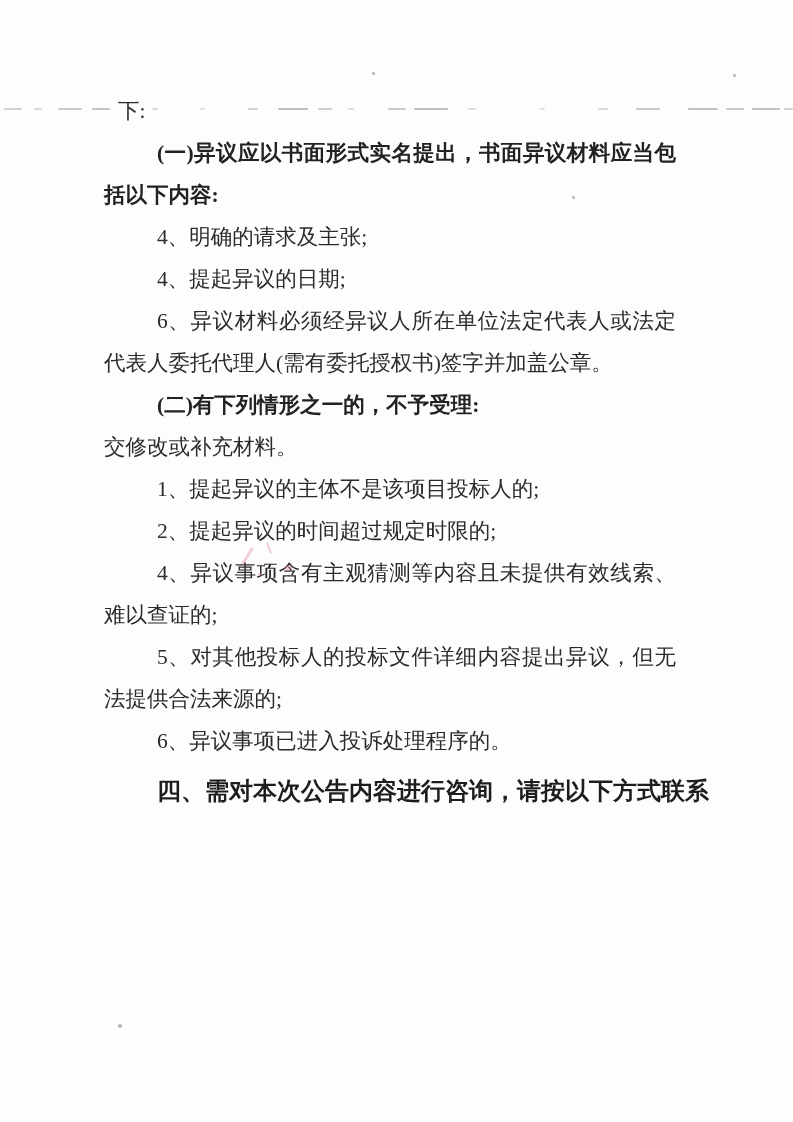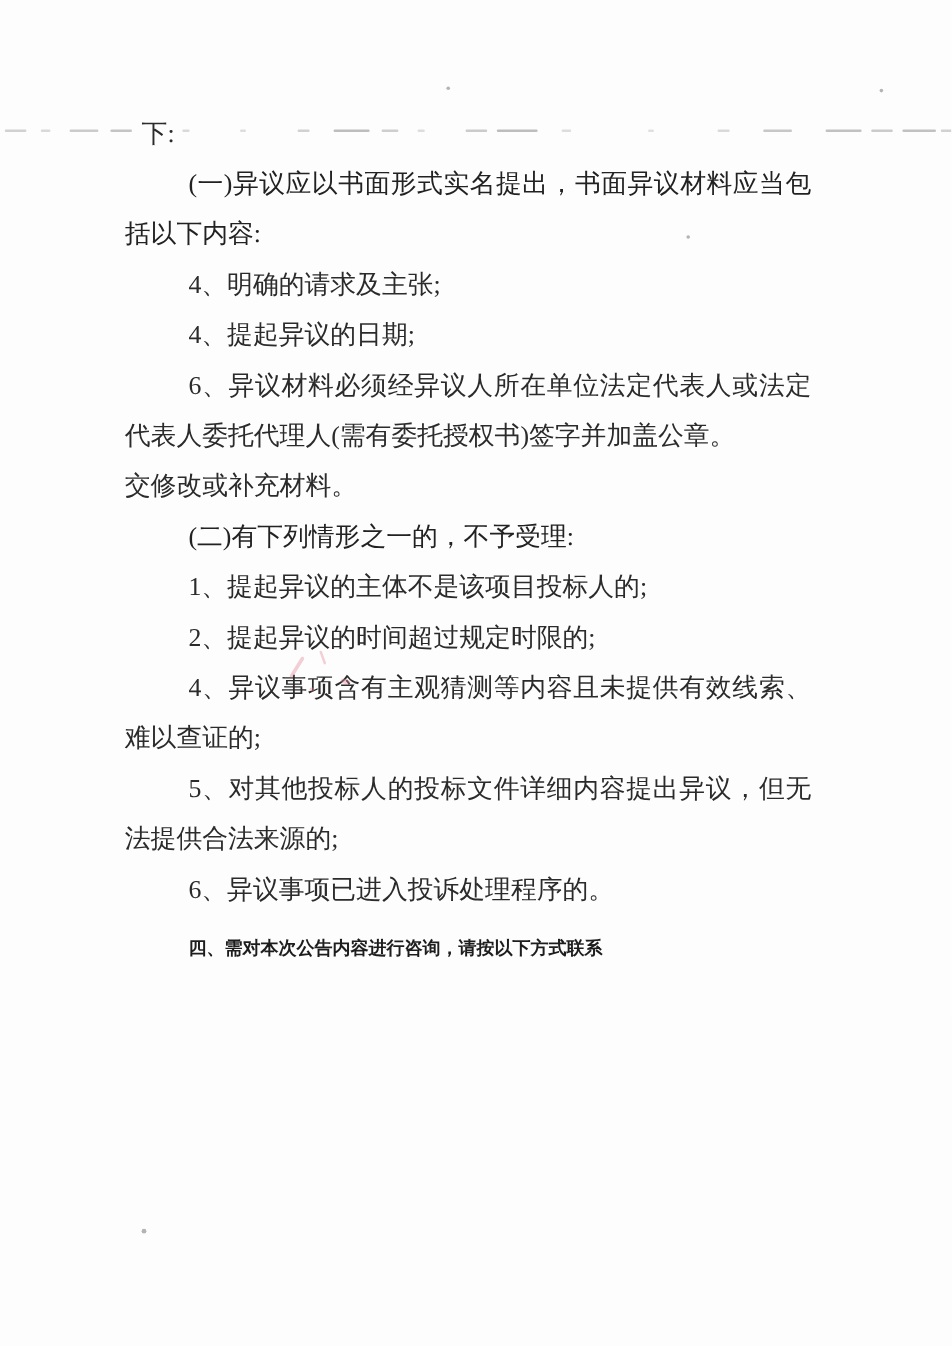--- a/index.html
+++ b/index.html
@@ -25,22 +25,22 @@
   .line {
     font-size: 21.5px;
     line-height: 42px;
     height: 42px;
     white-space: nowrap;
     color: #2b2b2b;
   }
   .line.para   { text-indent: 53px; }
   .line.intro  { text-indent: 14px; }
   .line.cont   { text-indent: 0; }
-  .line.bold   { font-weight: 400; color: #222222; }
-  .line.hei    { font-family: "Liberation Sans", sans-serif; font-weight: 700; font-size: 15px; color: #1d1d1d; }
+  .line.bold   { font-weight: 700; color: #222222; }
+  .line.hei    { font-family: "Liberation Sans", sans-serif; font-weight: 700; font-size: 24px; color: #1d1d1d; }
   .line.fill   { white-space: normal; text-align: justify; text-align-last: justify; }
   .line.gap    { margin-top: 8px; }
 
   
   .noise-dash {
     position: absolute;
     height: 2px;
     background: #6e6e6e;
     border-radius: 1px;
   }
@@ -82,22 +82,22 @@
       <span class="noise-dash" style="left: 784px; top: 108px; width: 9px; opacity: 0.3; background: rgb(110, 110, 110);"></span>
     </div>
   <div class="textblock" id="textblock">
       <div class="line intro">下:</div>
       <div class="line para bold fill">(一)异议应以书面形式实名提出，书面异议材料应当包</div>
       <div class="line cont bold">括以下内容:</div>
       <div class="line para">4、明确的请求及主张;</div>
       <div class="line para">4、提起异议的日期;</div>
       <div class="line para fill">6、异议材料必须经异议人所在单位法定代表人或法定</div>
       <div class="line cont">代表人委托代理人(需有委托授权书)签字并加盖公章。</div>
+      <div class="line para bold">(二)有下列情形之一的，不予受理:</div>
       <div class="line cont">交修改或补充材料。</div>
-      <div class="line para bold">(二)有下列情形之一的，不予受理:</div>
       <div class="line para">1、提起异议的主体不是该项目投标人的;</div>
       <div class="line para">2、提起异议的时间超过规定时限的;</div>
       <div class="line para fill">4、异议事项含有主观猜测等内容且未提供有效线索、</div>
       <div class="line cont">难以查证的;</div>
       <div class="line para fill">5、对其他投标人的投标文件详细内容提出异议，但无</div>
       <div class="line cont">法提供合法来源的;</div>
       <div class="line para">6、异议事项已进入投诉处理程序的。</div>
       <div class="line para bold hei gap">四、需对本次公告内容进行咨询，请按以下方式联系</div>
     </div>
   <div id="smudge-layer">

